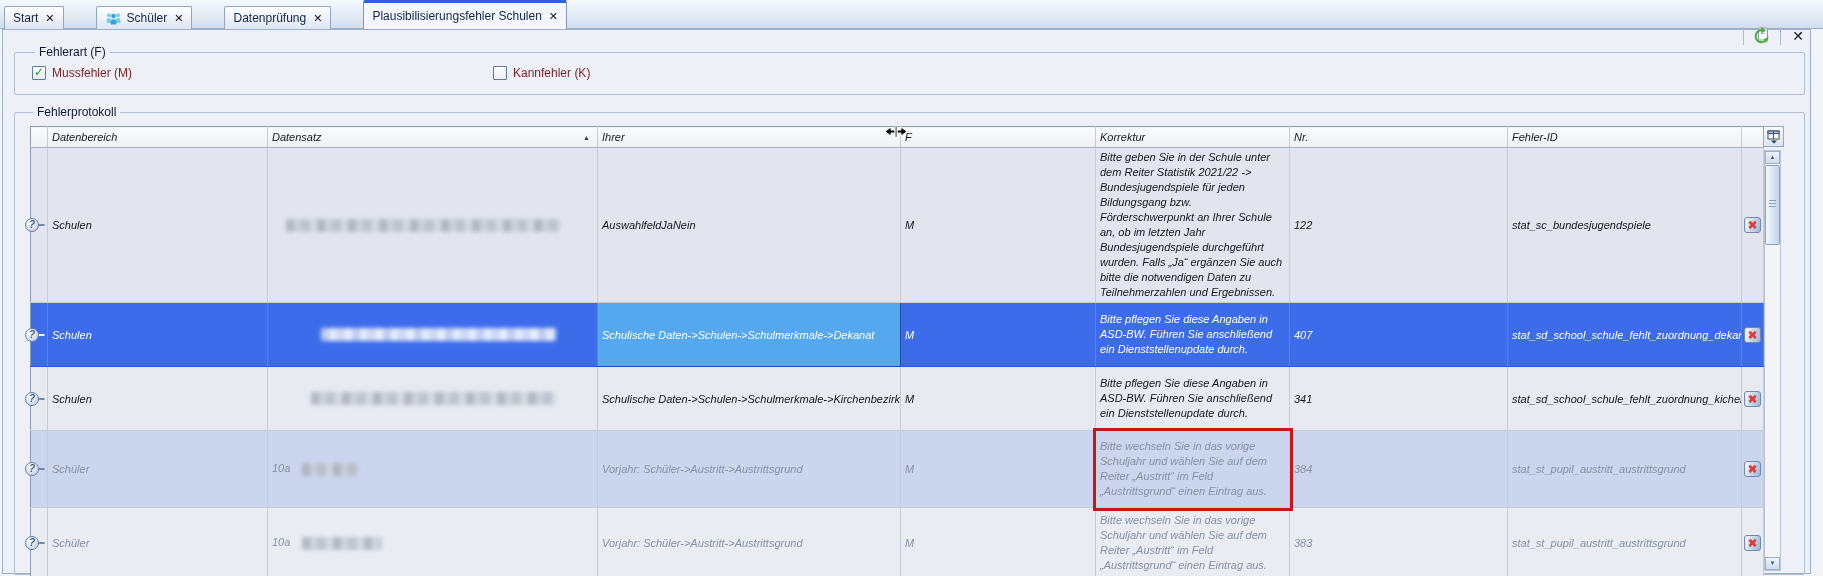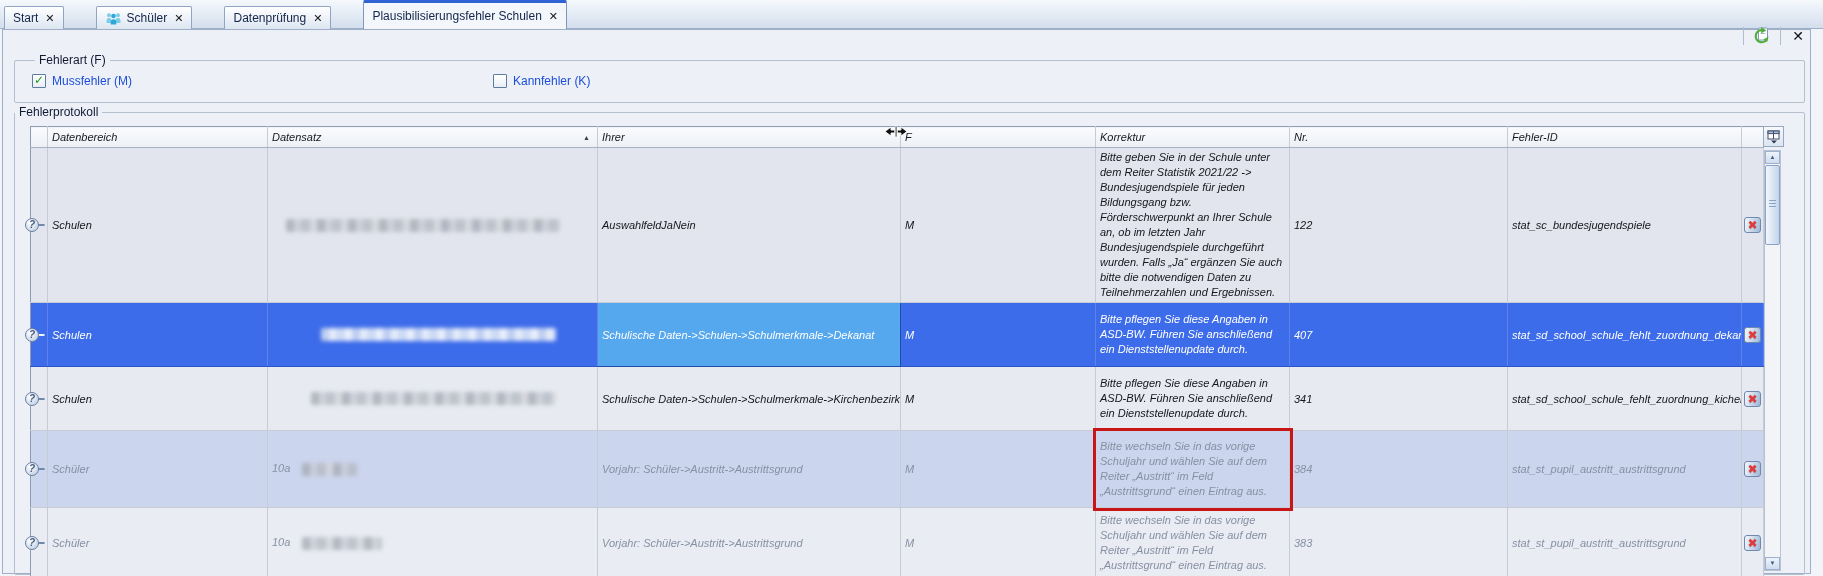--- a/index.html
+++ b/index.html
@@ -20,32 +20,32 @@
 
   
   .vsep{position:absolute;top:27px;width:1px;height:18px;background:#aebdd2;}
   .icon-btn{position:absolute;top:25px;width:26px;height:22px;display:flex;align-items:center;justify-content:center;}
   .win-close{font-size:14px;font-weight:700;color:#101014;}
 
   
   .panel{position:absolute;left:2px;top:29px;width:1809px;height:545px;background:#edf0f6;border:1px solid #9fb0c6;box-sizing:border-box;}
   .gbox{position:absolute;border:1px solid #b6bfce;border-radius:2px;}
   .gbox .legend{position:absolute;top:-8px;font-size:12px;color:#101a33;background:#edf0f6;padding:0 4px;line-height:14px;}
-  .fa-box{left:14px;top:60px;width:1789px;height:41px;}
+  .fa-box{left:14px;top:52px;width:1789px;height:41px;}
   .fa-box .legend{left:20px;}
   .fp-box{left:14px;top:112px;width:1789px;height:461px;}
-  .fp-box .legend{left:0;}
+  .fp-box .legend{left:18px;}
 
   
   .cb-item{position:absolute;top:13px;display:flex;align-items:center;}
   .checkbox{width:14px;height:14px;box-sizing:border-box;border:1px solid #5c7ba0;border-radius:1px;
     background:linear-gradient(#ffffff,#e9eef5);display:inline-flex;align-items:center;justify-content:center;}
   .checkbox .check{visibility:hidden;font-size:12px;font-weight:700;color:#189a18;line-height:1;margin-top:-2px;}
   .checkbox.checked .check{visibility:visible;}
-  .cb-label{margin-left:6px;font-size:12px;color:#1d4ed8;}
+  .cb-label{margin-left:6px;font-size:12px;color:#7f1d1d;}
 
   
   .grid-wrap{position:absolute;left:30px;top:126px;}
   table.grid{border-collapse:collapse;table-layout:fixed;width:1733px;font-size:11px;color:#14161c;
     border:1px solid #8e9cb2;background:#e9ecf3;}
   .grid th,.grid td{border-right:1px solid #c6cbd5;border-bottom:1px solid #c6cbd5;padding:2px 4px;
     vertical-align:middle;overflow:hidden;box-sizing:border-box;text-align:left;font-weight:400;font-style:italic;}
   .grid thead tr{height:21px;}
   .grid th{background:linear-gradient(#fafbfd,#edf0f5);border-bottom:1px solid #a9b2c2;color:#14181f;position:relative;}
   .grid .sort{position:absolute;right:7px;top:7px;font-size:7px;color:#3a4254;}

